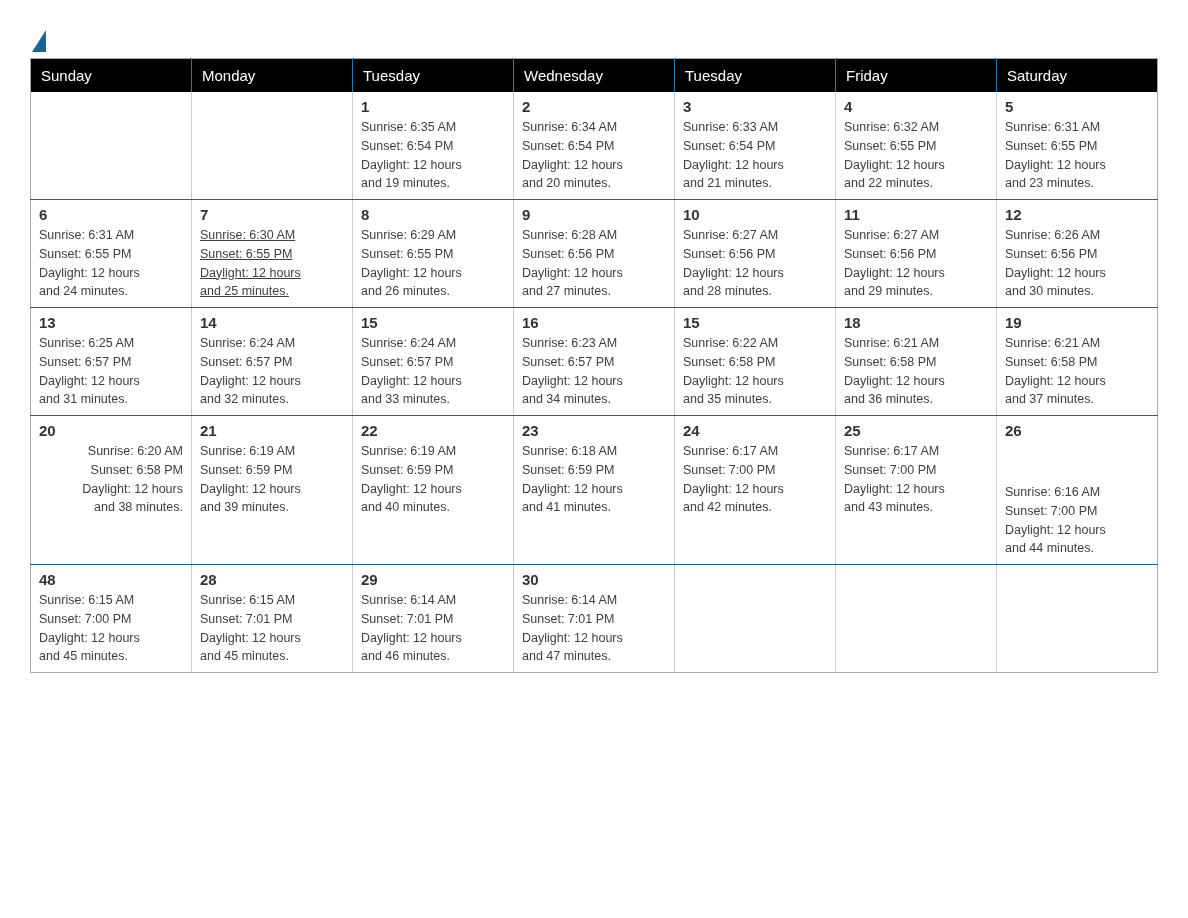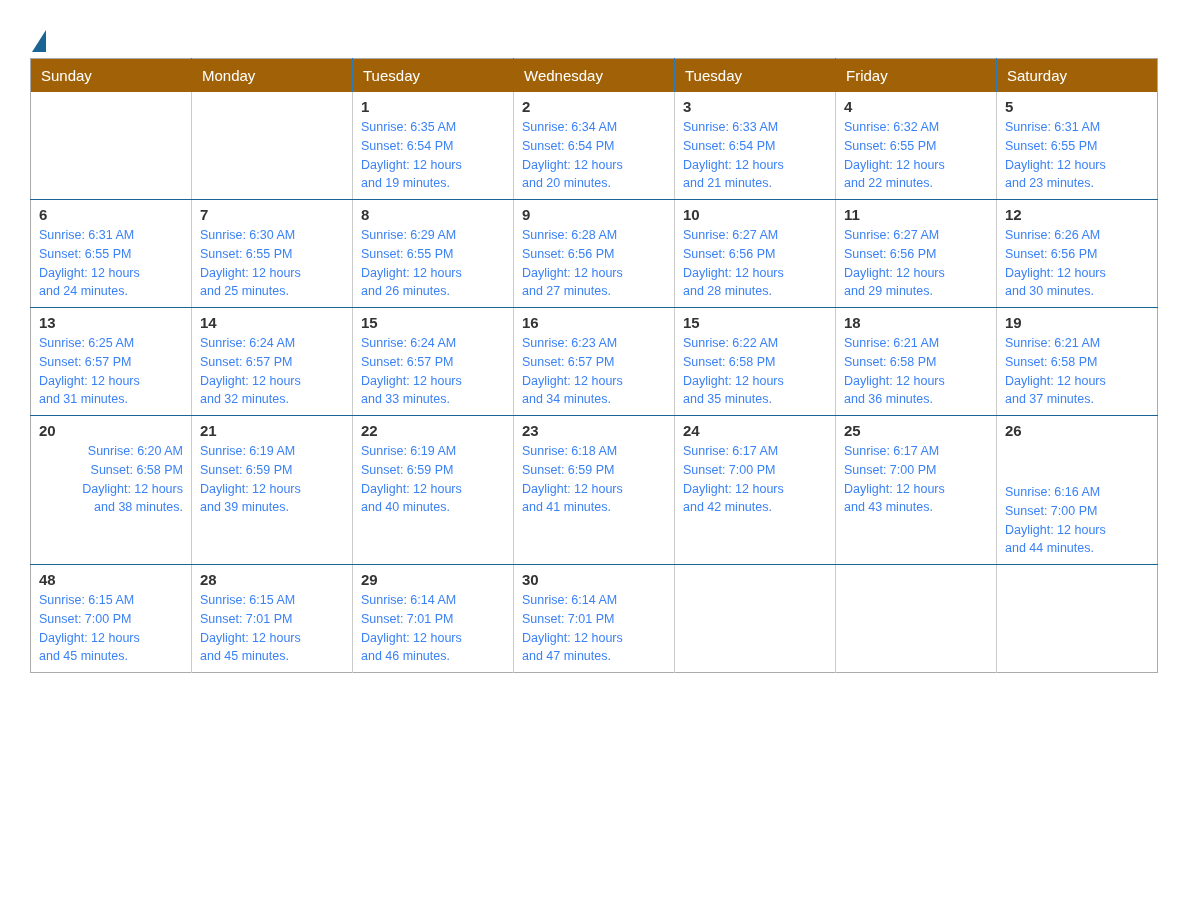--- a/index.html
+++ b/index.html
@@ -65,21 +65,21 @@
       text-align: right;
       margin-bottom: 10px;
       font-weight: normal;
     }
     .calendar-table {
       width: 100%;
       border-collapse: collapse;
       border: 1px solid #aaa;
     }
     .calendar-table th {
-      background-color: #a16207;
+      background-color: #000000;
       color: #fff;
       padding: 8px 10px;
       text-align: left;
       font-size: 15px;
       font-weight: normal;
       border-right: 1px solid #2a7ab6;
       margin-top: 42px;
     }
     .calendar-table th:last-child {
       border-right: none;
@@ -102,21 +102,21 @@
     }
     .day-number {
       font-size: 15px;
       font-weight: bold;
       color: #333;
       margin-bottom: 3px;
     }
     .day-info {
       font-size: 12.5px;
       line-height: 1.5;
-      color: #3b82f6;
+      color: #404040;
     }
     .empty-cell {
       background: #fff;
     }
     .calendar-table tbody tr td {
       height: 100px;
     }
   </style>
 </head>
 <body>
@@ -192,21 +192,21 @@
       <tr>
         <td>
           <div class="day-number">6</div>
           <div class="day-info" style="white-space: pre-line;">Sunrise: 6:31 AM
 Sunset: 6:55 PM
 Daylight: 12 hours
 and 24 minutes.</div>
         </td>
         <td>
           <div class="day-number">7</div>
-          <div class="day-info" style="white-space: pre-line;">Sunrise: 6:30 AM
+          <div class="day-info" style="white-space: pre-line; text-decoration: underline;">Sunrise: 6:30 AM
 Sunset: 6:55 PM
 Daylight: 12 hours
 and 25 minutes.</div>
         </td>
         <td>
           <div class="day-number">8</div>
           <div class="day-info" style="white-space: pre-line;">Sunrise: 6:29 AM
 Sunset: 6:55 PM
 Daylight: 12 hours
 and 26 minutes.</div>

